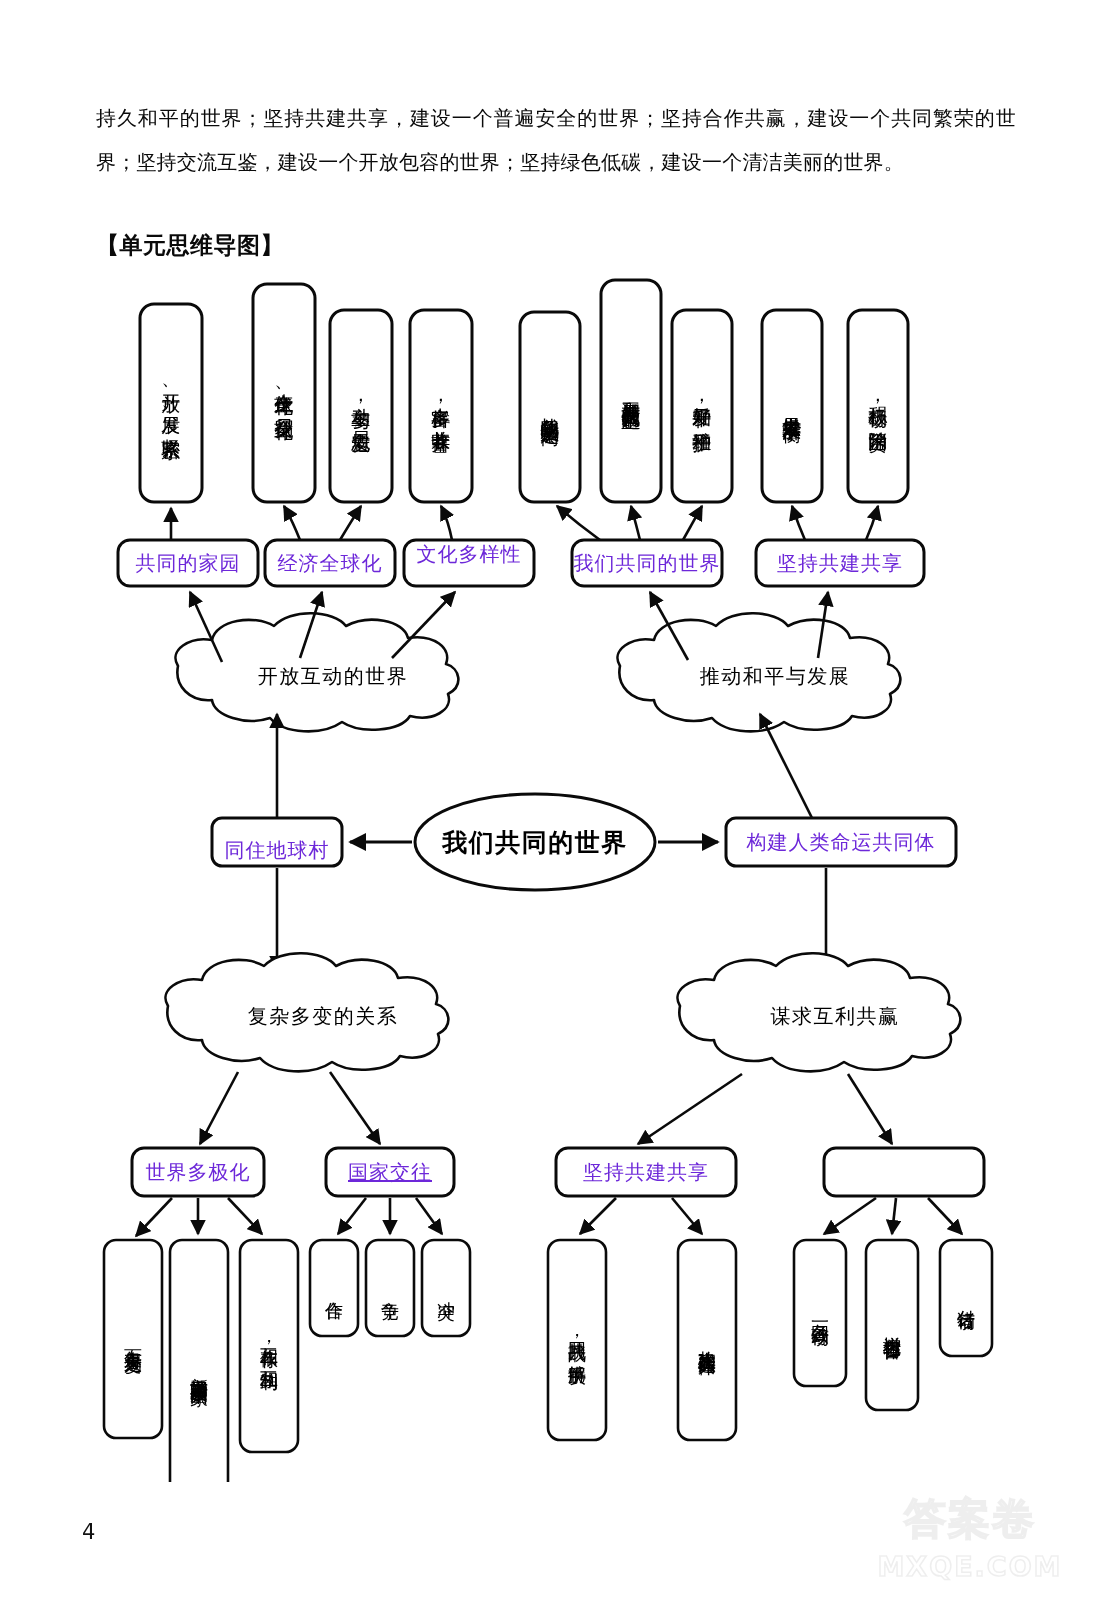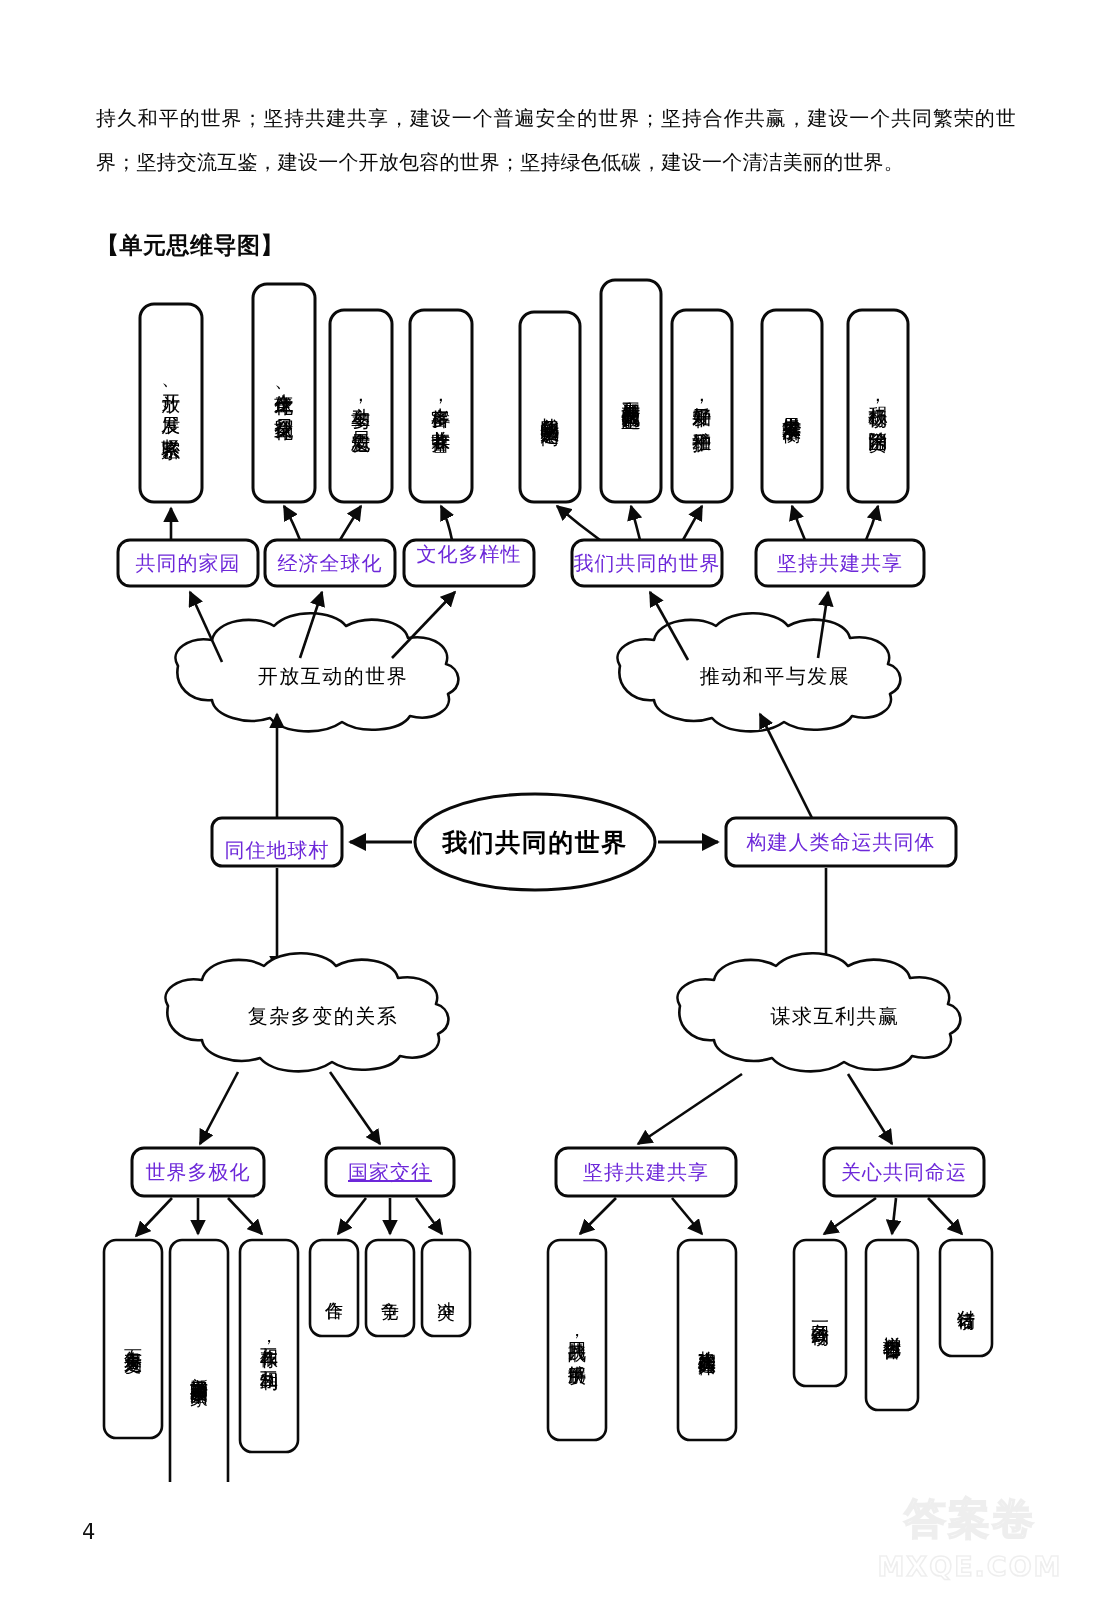--- a/index.html
+++ b/index.html
@@ -231,21 +231,20 @@
     <div class="cloud-wrap" style="left:168px;top:714px;width:310px;height:80px;">复杂多变的关系</div>
     <div class="cloud-wrap" style="left:680px;top:714px;width:310px;height:80px;">谋求互利共赢</div>
 
     <div class="center-wrap" style="left:415px;top:532px;width:240px;height:96px;">我们共同的世界</div>
     <div class="horiz-wrap" style="left:212px;top:556px;width:130px;height:64px;">同住地球村</div>
     <div class="horiz-wrap" style="left:726px;top:556px;width:230px;height:48px;">构建人类命运共同体</div>
 
     <div class="horiz-wrap" style="left:132px;top:886px;width:132px;height:48px;">世界多极化</div>
     <div class="horiz-wrap" style="left:326px;top:886px;width:128px;height:48px;text-decoration:underline;">国家交往</div>
     <div class="horiz-wrap" style="left:556px;top:886px;width:180px;height:48px;">坚持共建共享</div>
-    <div class="horiz-wrap" style="left:824px;top:886px;width:160px;height:48px;">关心共同命运</div>
 
     <div class="vert-wrap small-v" style="left:104px;top:978px;width:58px;height:198px;">百年未有之大变局</div>
     <div class="vert-wrap small-v" style="left:170px;top:978px;width:58px;height:258px;">新兴市场国家和发展中国家</div>
     <div class="vert-wrap small-v" style="left:240px;top:978px;width:58px;height:212px;">相互依存，相互制约</div>
     <div class="vert-wrap small-v" style="left:310px;top:978px;width:48px;height:96px;">合作</div>
     <div class="vert-wrap small-v" style="left:366px;top:978px;width:48px;height:96px;">竞争</div>
     <div class="vert-wrap small-v" style="left:422px;top:978px;width:48px;height:96px;">冲突</div>
     <div class="vert-wrap small-v" style="left:548px;top:978px;width:58px;height:200px;">共同挑战，携手解决</div>
     <div class="vert-wrap small-v" style="left:678px;top:978px;width:58px;height:200px;">构建人类命运共同体</div>
     <div class="vert-wrap small-v" style="left:794px;top:978px;width:52px;height:146px;">各国一致行动</div>

